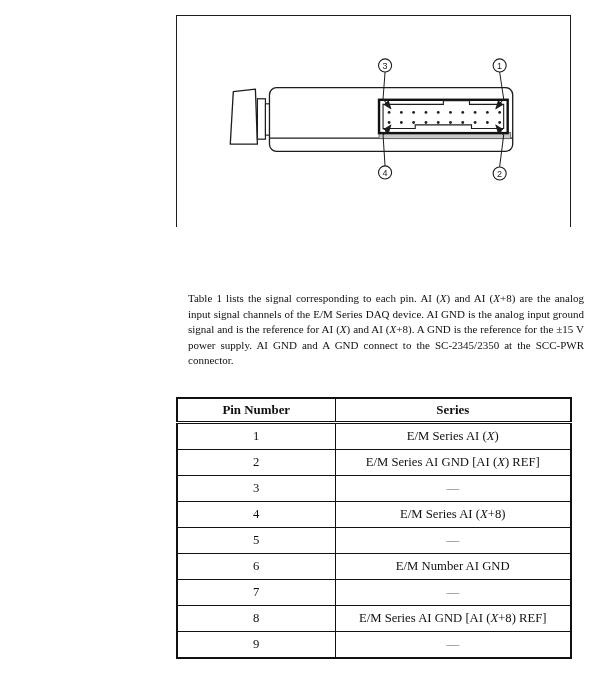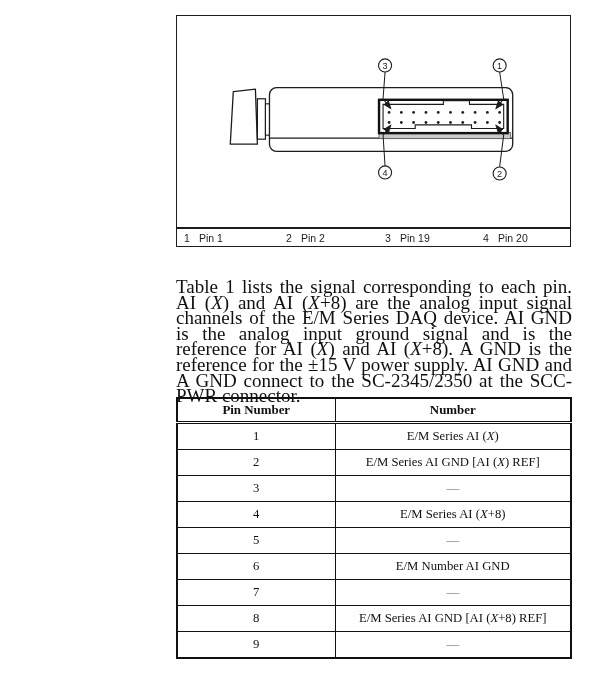--- a/index.html
+++ b/index.html
@@ -10,22 +10,22 @@
   .figure{position:absolute;left:176px;top:15px;width:395px;}
   .figure-canvas{box-sizing:border-box;height:212px;border:1.5px solid #1c1c1c;border-bottom:none;background:#fff;}
   .figure-canvas svg{display:block;width:100%;height:100%;}
   .figure-legend{box-sizing:border-box;height:20px;border:1px solid #1c1c1c;border-top:2.5px solid #1c1c1c;
     display:grid;grid-template-columns:102px 99px 98px 1fr;align-items:center;padding-left:7px;
     font-family:"Liberation Sans","DejaVu Sans",sans-serif;font-size:10.5px;color:#1c1c1c;}
   .legend-item{white-space:nowrap;}
   .legend-num{display:inline-block;width:15px;}
 
   
-  .para{position:absolute;left:176px;top:279px;width:396px;margin:0;
-    font-size:19px;line-height:15.6px;text-align:justify;color:#101010;}
+  .para{position:absolute;left:176px;top:279px;width:396px;margin:12px;
+    font-size:11px;line-height:15.6px;text-align:justify;color:#101010;}
 
   
   .pin-table{position:absolute;left:176px;top:397px;width:396px;border-collapse:collapse;
     table-layout:fixed;font-size:12.7px;color:#101010;border:2px solid #111;}
   .pin-table th,.pin-table td{border:1px solid #111;text-align:center;padding:0;vertical-align:middle;}
   .pin-table thead th{height:22px;font-weight:bold;border-bottom:3px double #111;font-size:12.9px;}
   .pin-table tbody td{height:25px;}
   .muted{color:#7a7a7a;}
 </style>
 </head>
@@ -93,39 +93,33 @@
           <circle cx="321" cy="49" r="6.5" fill="#fff" stroke="#1c1c1c" stroke-width="1.1"></circle>
           <text x="321" y="52.2">1</text>
           <circle cx="207" cy="155" r="6.5" fill="#fff" stroke="#1c1c1c" stroke-width="1.1"></circle>
           <text x="207" y="158.2">4</text>
           <circle cx="321" cy="156" r="6.5" fill="#fff" stroke="#1c1c1c" stroke-width="1.1"></circle>
           <text x="321" y="159.2">2</text>
         </g>
       </svg>
     </div>
 
-    <div class="figure-legend">
-      <span class="legend-item"><span class="legend-num">1</span><span>Pin 1</span></span>
-      <span class="legend-item"><span class="legend-num">2</span><span>Pin 2</span></span>
-      <span class="legend-item"><span class="legend-num">3</span><span>Pin 19</span></span>
-      <span class="legend-item"><span class="legend-num">4</span><span>Pin 20</span></span>
-    </div>
   </div>
 
   <p class="para">Table 1 lists the signal corresponding to each pin. AI (<i>X</i>) and AI (<i>X</i>+8) are the analog input signal channels of the E/M Series DAQ device. AI GND is the analog input ground signal and is the reference for AI (<i>X</i>) and AI (<i>X</i>+8). A GND is the reference for the ±15 V power supply. AI GND and A GND connect to the SC-2345/2350 at the SCC-PWR connector.</p>
 
   <table class="pin-table">
     <colgroup>
         <col style="width:158px">
         <col>
       </colgroup>
     <thead>
       <tr>
         <th>Pin Number</th>
-        <th>Number</th>
+        <th>Series</th>
       </tr>
     </thead>
     <tbody>
       <tr>
           <td>1</td>
           <td>E/M Series AI (<i>X</i>)</td>
         </tr>
       <tr>
           <td>2</td>
           <td>E/M Series AI GND [AI (<i>X</i>) REF]</td>

